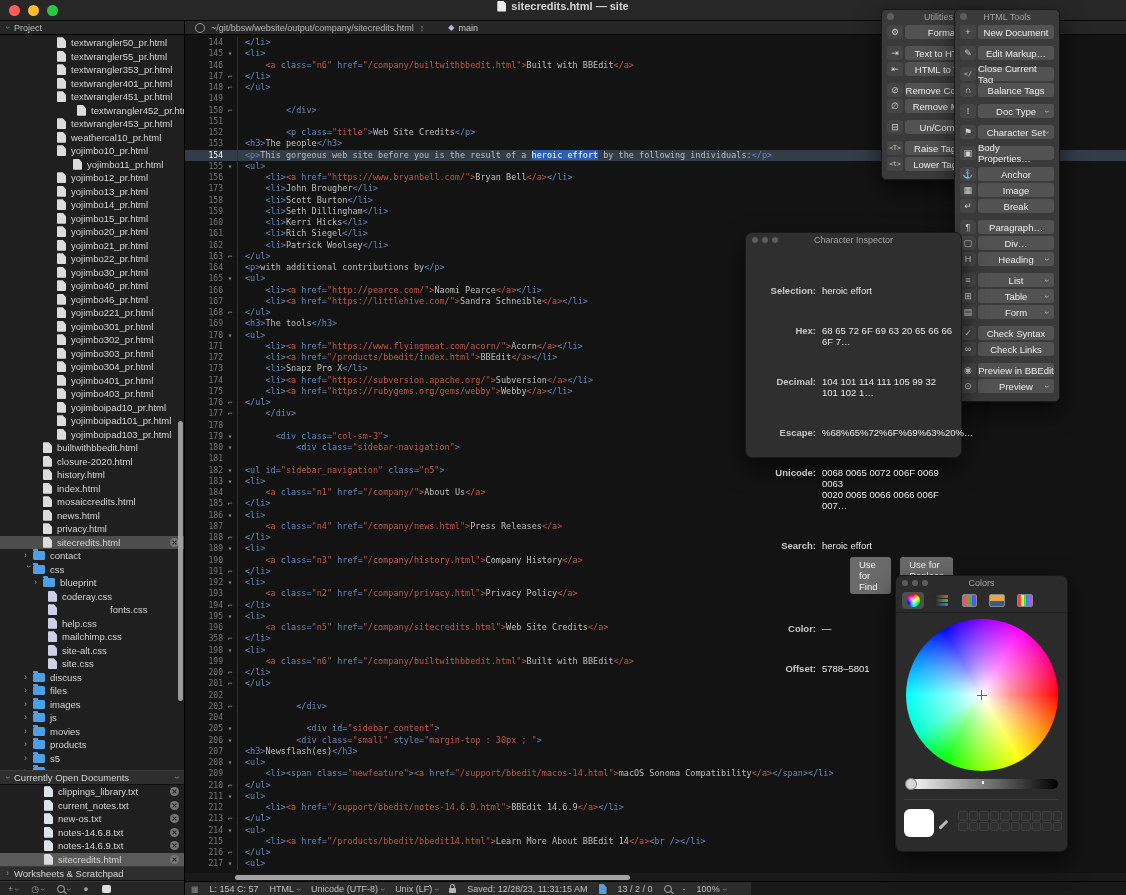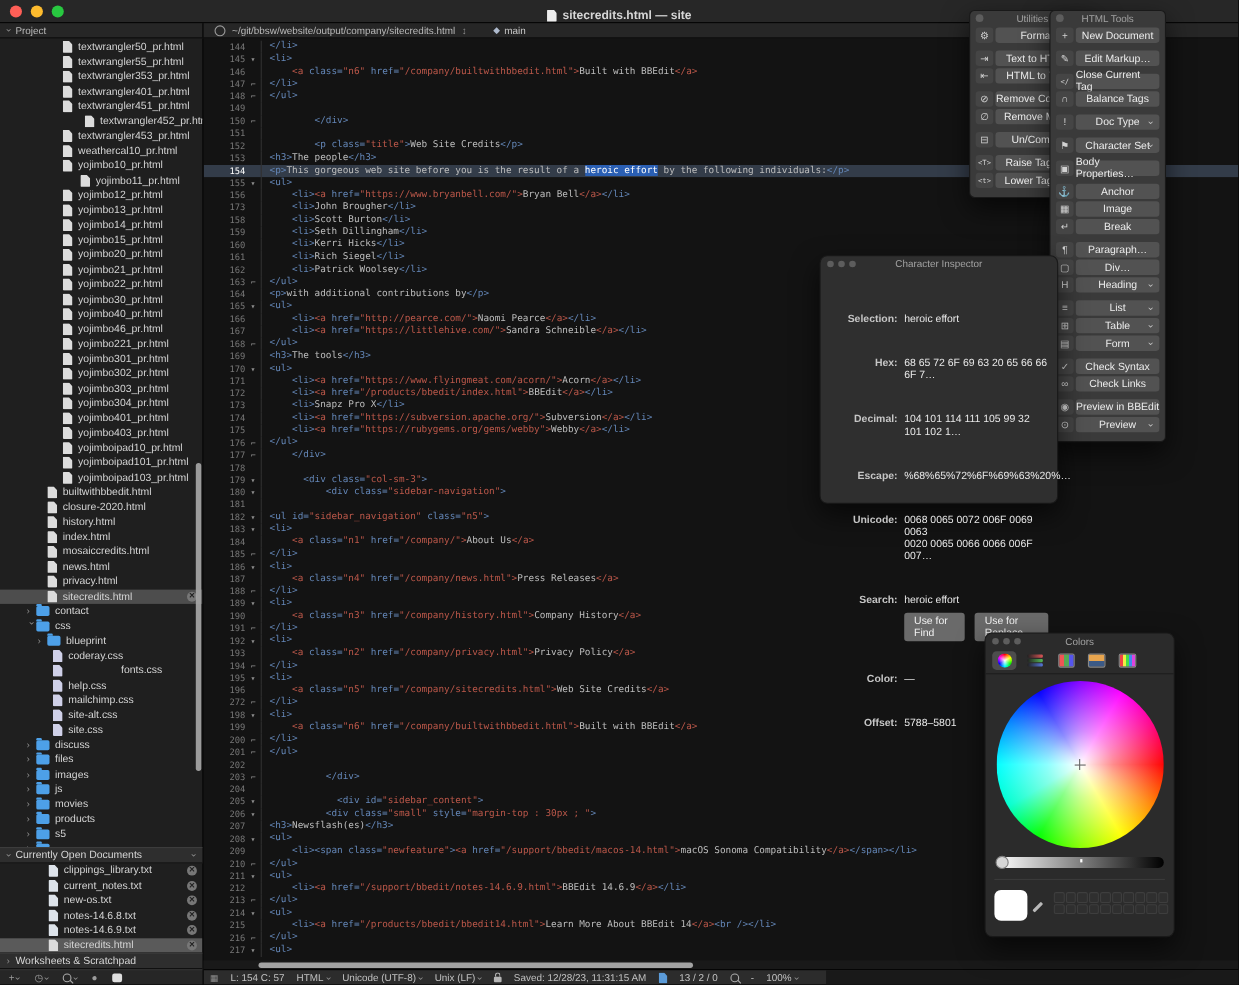--- a/index.html
+++ b/index.html
@@ -1,20 +1,20 @@
 <!DOCTYPE html>
 <html><head>
 <meta charset="utf-8">
 <style>
   html,body{margin:0;padding:0;background:#000;}
   .window{position:relative;width:1126px;height:895px;background:#141414;overflow:hidden;
     font-family:"Liberation Sans",sans-serif;-webkit-font-smoothing:antialiased;}
   
   .titlebar{height:20px;background:#272727;border-bottom:1px solid #060606;position:relative;
-    display:flex;align-items:flex-end;justify-content:center;}
+    display:flex;align-items:flex-start;justify-content:center;}
   .lights{position:absolute;left:9px;top:5px;display:flex;gap:8px;}
   .light{width:11px;height:11px;border-radius:50%;}
   .title{color:#d6d6d6;font-size:11px;font-weight:bold;display:flex;align-items:center;gap:5px;}
   .doc-ic{width:9px;height:11px;background:#ececec;border-radius:1px;
     clip-path:polygon(0 0,64% 0,100% 32%,100% 100%,0 100%);display:inline-block;}
   
   .subbar{height:13px;background:#262626;border-bottom:1px solid #050505;display:flex;font-size:9px;color:#b9b9b9;}
   .proj-head{width:185px;border-right:1px solid #000;display:flex;align-items:center;gap:5px;padding-left:6px;box-sizing:border-box;}
   .pathbar{flex:1;display:flex;align-items:center;gap:6px;padding-left:10px;}
   .chev{display:inline-block;color:#8f8f8f;font-size:9px;line-height:1;}
@@ -88,21 +88,21 @@
   .pal-btn{flex:1;background:#525252;border-radius:3px;color:#ededed;font-size:9.5px;
     display:flex;align-items:center;justify-content:center;position:relative;}
   .pal-btn .mchev{position:absolute;right:6px;color:#c4c4c4;}
   
   .ci{left:745px;top:232px;width:217px;height:226px;background:#2f2f2f;border-radius:7px;}
   .ci-dots{position:absolute;left:6px;top:4px;display:flex;gap:4px;}
   .ci-dots span{width:6px;height:6px;border-radius:50%;background:#5d5d5d;}
   .ci-row{display:flex;font-size:9.5px;margin-bottom:4.5px;margin-top:29px;}
   .ci-row .lbl{width:66px;flex:none;text-align:right;font-weight:bold;color:#c6c6c6;padding-right:6px;}
   .ci-row .val{color:#e8e8e8;white-space:pre-line;line-height:11px;}
-  .ci-btns{display:flex;gap:9px;margin:6px 0 8px 72px;}
+  .ci-btns{display:flex;gap:9px;margin:6px 0 8px 100px;}
   .ci-btn{background:#6a6a6a;border-radius:3px;color:#f2f2f2;font-size:9.5px;padding:2px 9px;}
   
   .colors{left:895px;top:575px;width:173px;height:277px;background:#2b2b2b;border-radius:7px;}
   .c-tools{display:flex;gap:6px;padding:3px 0 3px 6px;border-bottom:1px solid #1d1d1d;}
   .c-tool{width:22px;height:17px;border-radius:4px;display:flex;align-items:center;justify-content:center;}
   .c-tool.on{background:#4d4d4d;}
   .cw{width:13px;height:13px;border-radius:50%;
     background:radial-gradient(circle,#fff 0%,rgba(255,255,255,0) 60%),
     conic-gradient(#f00,#ff0,#0f0,#0ff,#00f,#f0f,#f00);}
   .csl{width:14px;height:11px;display:flex;flex-direction:column;gap:1px;}
@@ -725,21 +725,21 @@
             <span class="gut">195</span>
             <span class="fold">▾</span>
             <span class="src"><span class="tok-b">&lt;li&gt;</span></span>
           </div>
           <div class="cl">
             <span class="gut">196</span>
             <span class="fold"></span>
             <span class="src"><span class="tok-t">    </span><span class="tok-r">&lt;a </span><span class="tok-b">class=</span><span class="tok-r">"n5" </span><span class="tok-b">href=</span><span class="tok-r">"/company/sitecredits.html"&gt;</span><span class="tok-t">Web Site Credits</span><span class="tok-r">&lt;/a&gt;</span></span>
           </div>
           <div class="cl">
-            <span class="gut">272</span>
+            <span class="gut">358</span>
             <span class="fold"><span class="fe">¬</span></span>
             <span class="src"><span class="tok-b">&lt;/li&gt;</span></span>
           </div>
           <div class="cl">
             <span class="gut">198</span>
             <span class="fold">▾</span>
             <span class="src"><span class="tok-b">&lt;li&gt;</span></span>
           </div>
           <div class="cl">
             <span class="gut">199</span>

